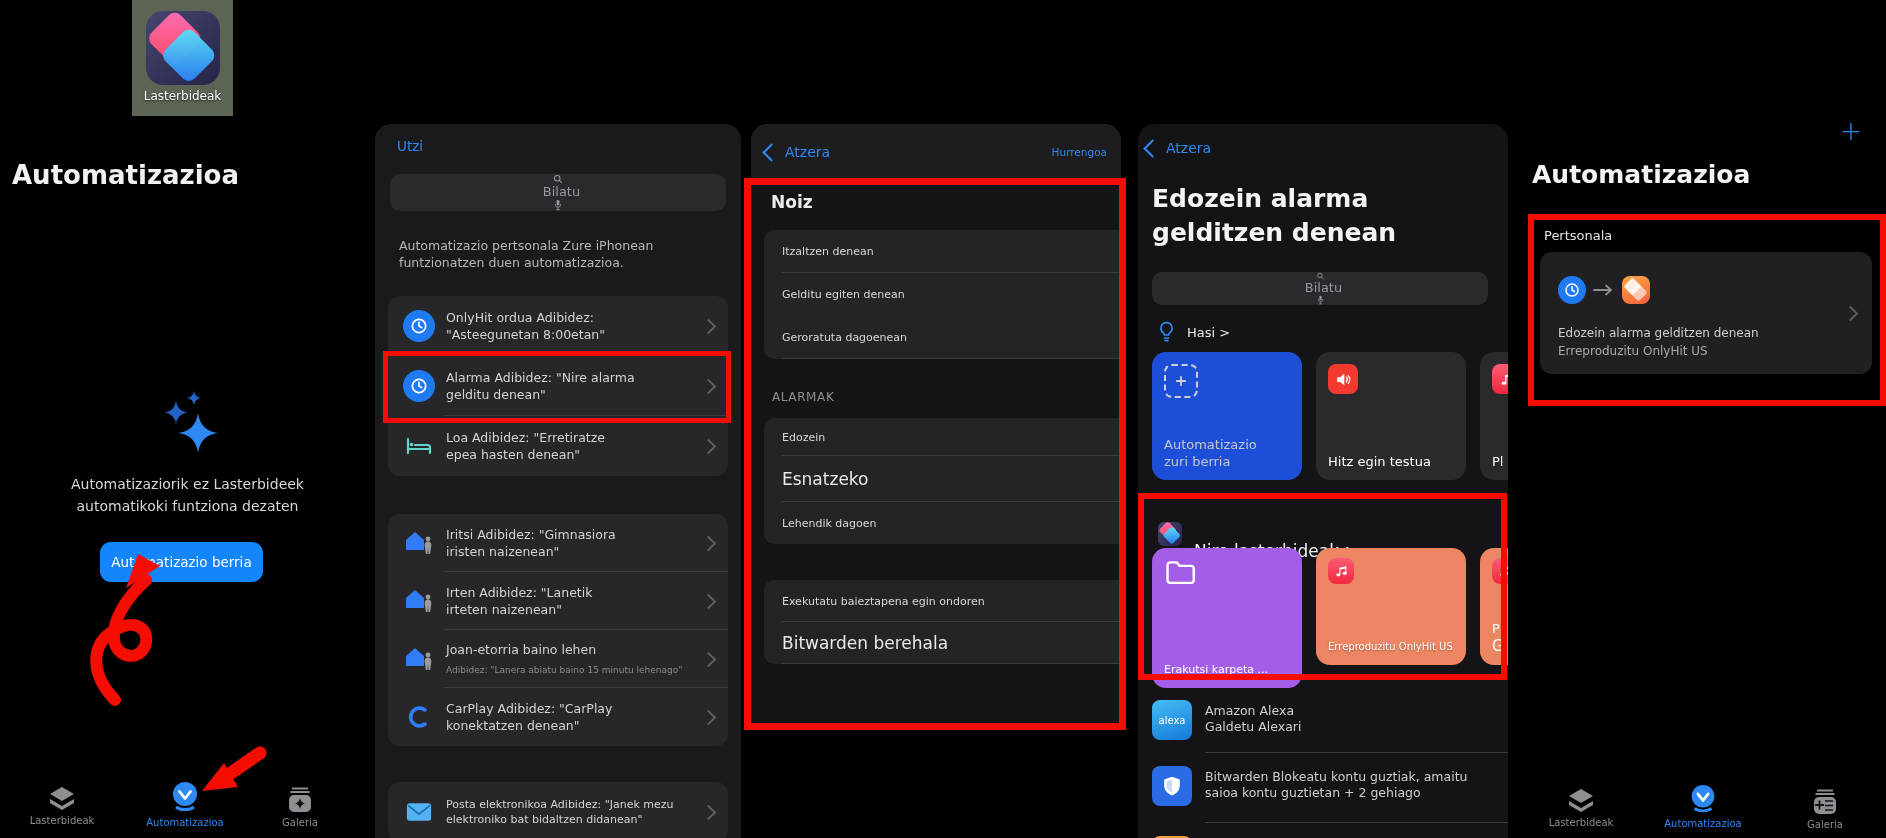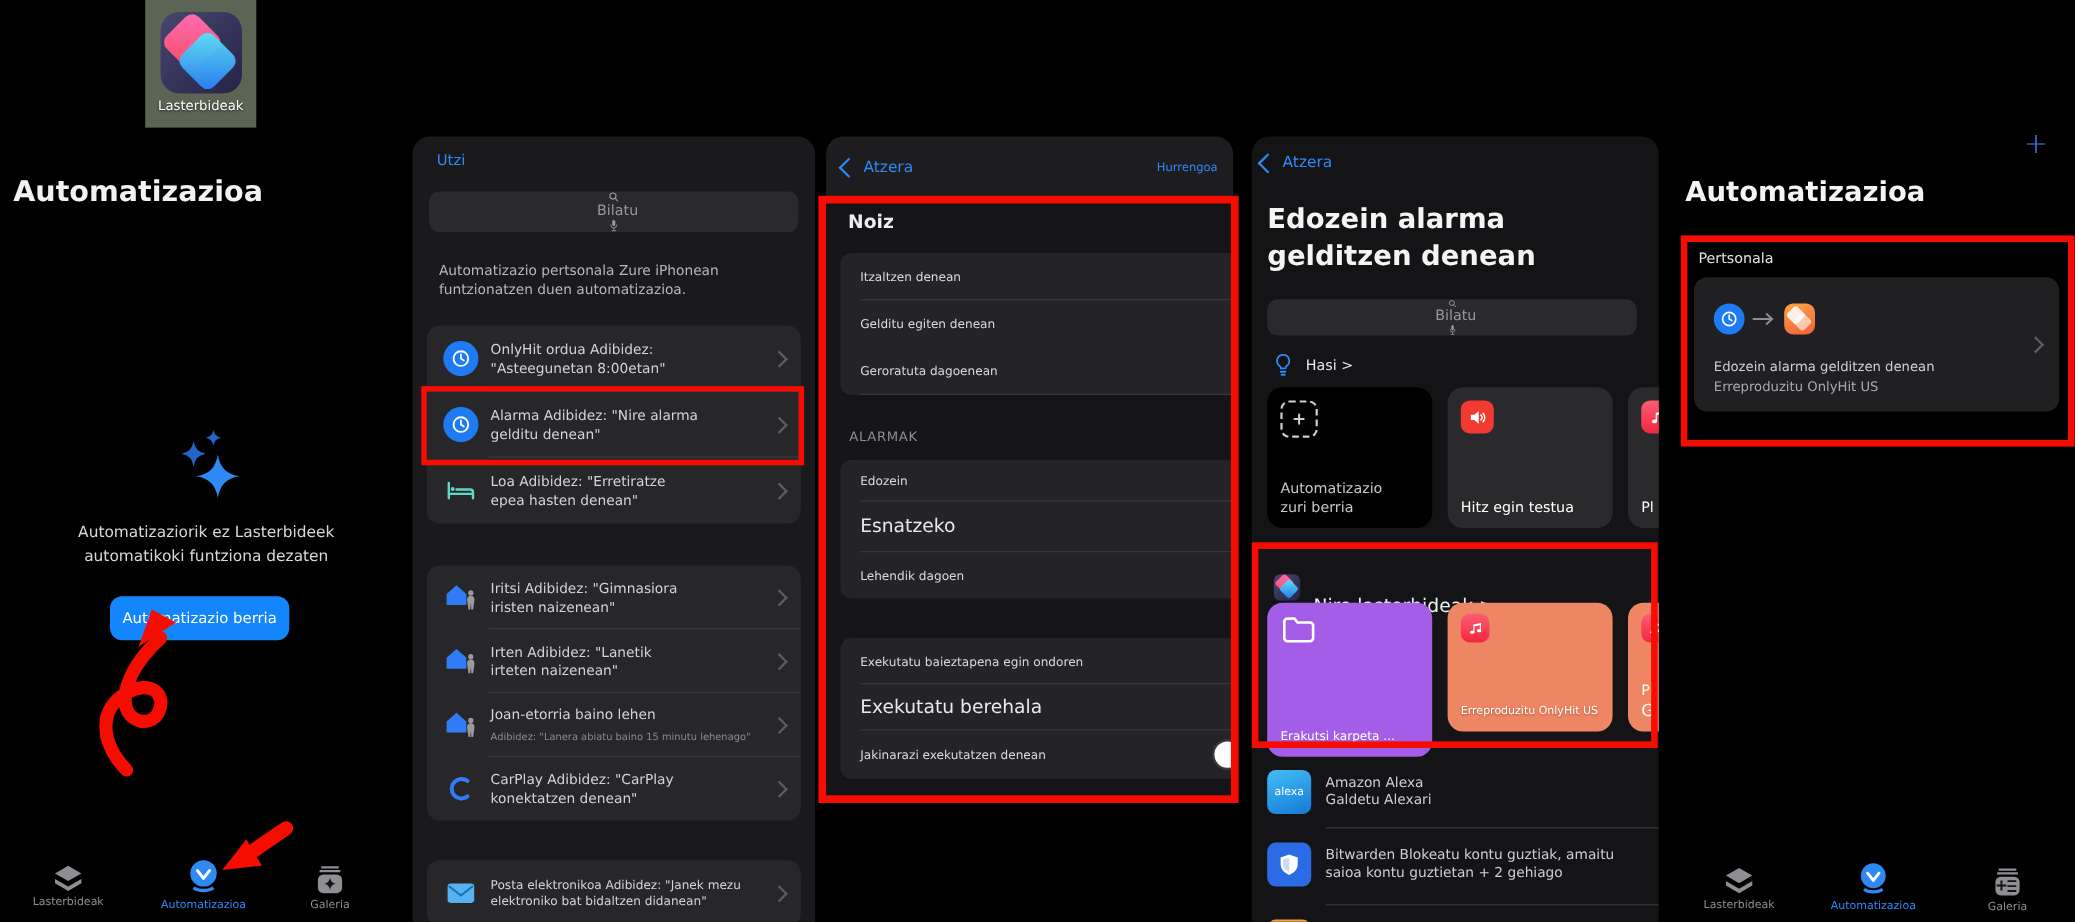--- a/index.html
+++ b/index.html
@@ -285,29 +285,23 @@
       <span class="small">Lehendik dagoen</span>
     </div>
   </div>
 
   <div class="p3card" style="top:400px;">
     <div class="p3row" style="height:42px;">
       <span class="small">Exekutatu baieztapena egin ondoren</span>
         <span class="sep"></span>
     </div>
     <div class="p3row" style="height:42px;">
-      <span class="big">Exekutatu berehala</span>
+      <span class="big">Bitwarden berehala</span>
       <span class="check"></span>
       <span class="sep"></span>
-    </div>
-    <div class="p3row" style="height:44px;">
-      <span class="small">Jakinarazi exekutatzen denean</span>
-      <span class="toggle">
-          <span class="knob"></span>
-        </span>
     </div>
   </div>
 </div>
 
 <div class="redbox" style="left:744px;top:178px;width:368px;height:538px;border-width:7px;"></div>
 
 <div class="abs" id="panel4">
   <div class="abs flex" style="left:8px;top:16px;">
     <span class="backchev"></span>
     <span class="blue" style="font-size:14px;">Atzera</span>
@@ -330,21 +324,21 @@
     </svg>
   </div>
 
   <div class="abs flex" style="left:20px;top:196px;">
     <svg width="17" height="24" viewBox="0 0 20 26" fill="none" stroke="#2f89f5" stroke-width="1.9" stroke-linecap="round">
       <path d="M10 2 a6.5 6.5 0 0 1 3.5 12 c-.8.6-1 1.5-1 2.5 h-5 c0-1-.2-1.9-1-2.5 A6.5 6.5 0 0 1 10 2 Z M7.5 20 h5 M8.3 23.2 h3.4"></path>
     </svg>
     <span style="font-size:13px;color:#e8e8ea;margin-left:12px;">Hasi &gt;</span>
   </div>
 
-  <div class="tile" style="left:14px;top:228px;width:150px;height:128px;background:#000000;">
+  <div class="tile" style="left:14px;top:228px;width:150px;height:128px;background:#1d4ed8;">
     <div class="abs" style="left:12px;top:12px;">
       <span class="dashsq">
           <svg width="20" height="20" viewBox="0 0 24 24">
             <path d="M12 7 v10 M7 12 h10" stroke="#cfcfd4" stroke-width="2.2" stroke-linecap="round"></path>
           </svg>
         </span>
     </div>
     <div class="tlabel" style="color:#c6c6cb;"><span>Automatizazio</span><br><span>zuri berria</span></div>
   </div>
   <div class="tile" style="left:178px;top:228px;width:150px;height:128px;background:#2a2a2d;">

